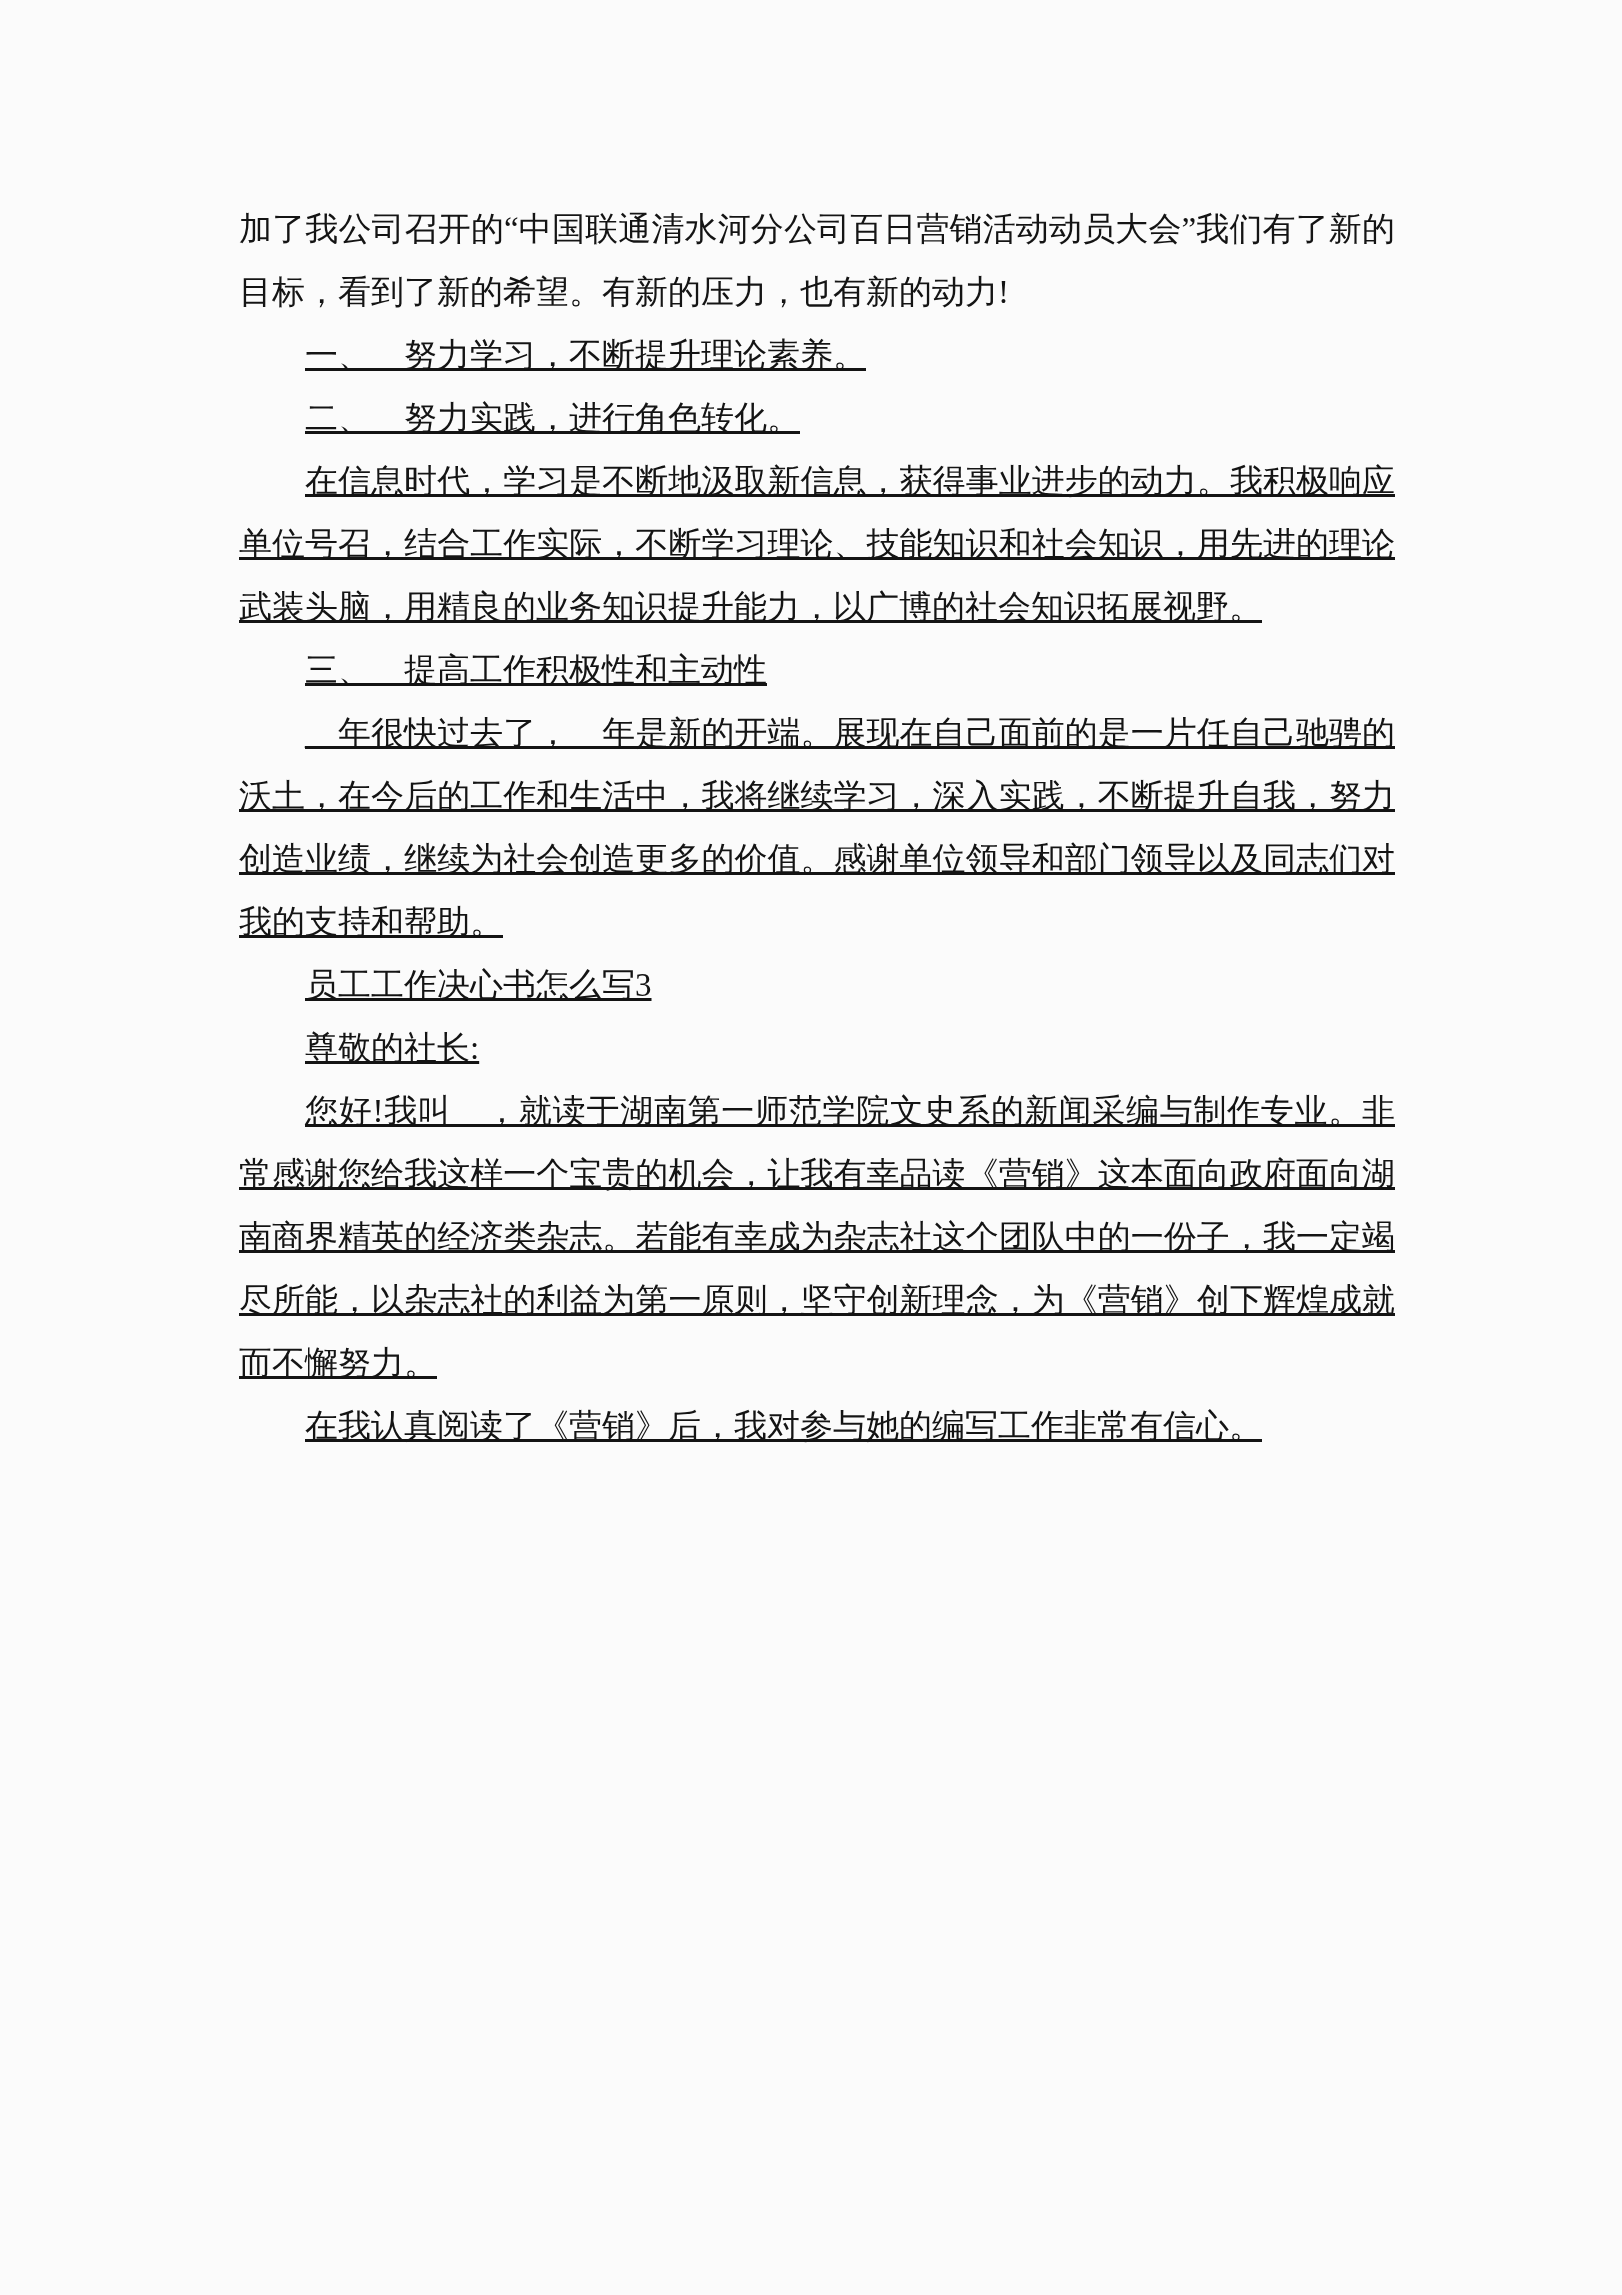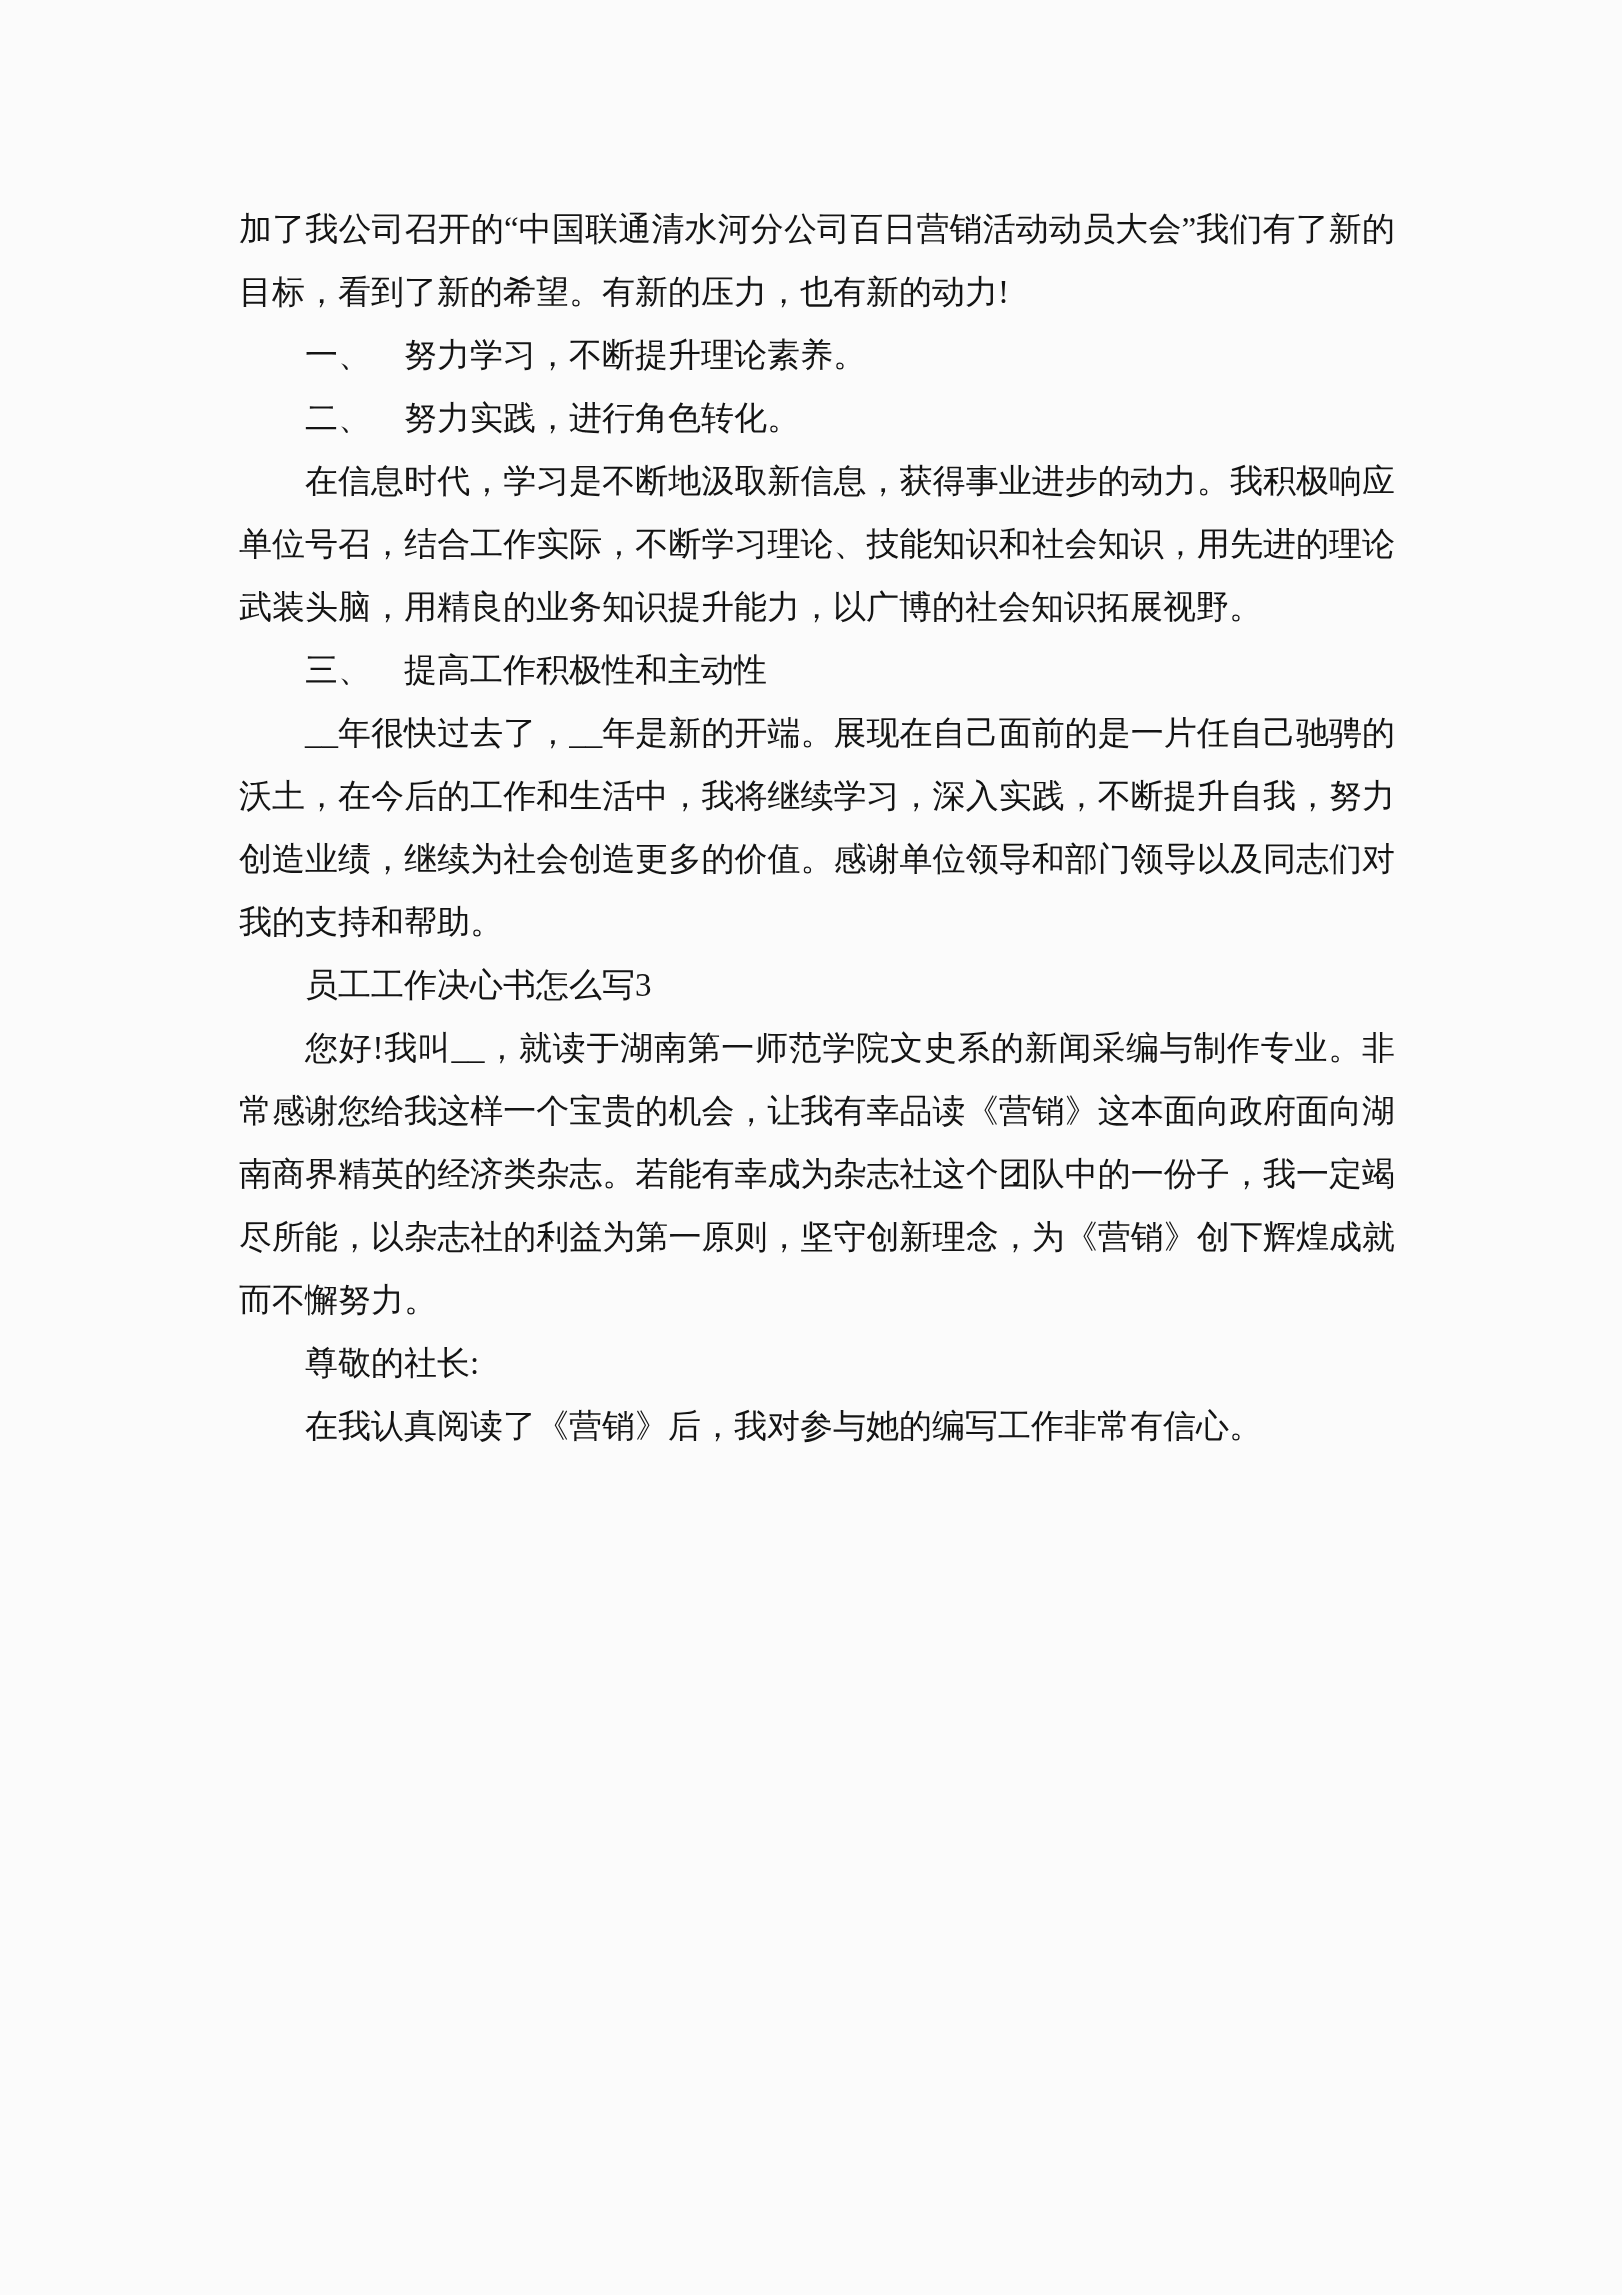--- a/index.html
+++ b/index.html
@@ -28,32 +28,33 @@
     letter-spacing: 0;
     word-break: normal;
   }
   .para {
     margin: 0;
     padding: 0;
     text-indent: 0;
   }
   .para.indent {
     text-indent: 2em;
+    text-decoration: underline;
   }
 </style>
 </head>
 <body>
 
 <div class="page">
   <div class="text-block" id="document-body">
       <p class="para">加了我公司召开的“中国联通清水河分公司百日营销活动动员大会”我们有了新的目标，看到了新的希望。有新的压力，也有新的动力!</p>
       <p class="para indent">一、　努力学习，不断提升理论素养。</p>
       <p class="para indent">二、　努力实践，进行角色转化。</p>
       <p class="para indent">在信息时代，学习是不断地汲取新信息，获得事业进步的动力。我积极响应单位号召，结合工作实际，不断学习理论、技能知识和社会知识，用先进的理论武装头脑，用精良的业务知识提升能力，以广博的社会知识拓展视野。</p>
       <p class="para indent">三、　提高工作积极性和主动性</p>
       <p class="para indent">__年很快过去了，__年是新的开端。展现在自己面前的是一片任自己驰骋的沃土，在今后的工作和生活中，我将继续学习，深入实践，不断提升自我，努力创造业绩，继续为社会创造更多的价值。感谢单位领导和部门领导以及同志们对我的支持和帮助。</p>
       <p class="para indent">员工工作决心书怎么写3</p>
+      <p class="para indent">尊敬的社长:</p>
       <p class="para indent">您好!我叫__，就读于湖南第一师范学院文史系的新闻采编与制作专业。非常感谢您给我这样一个宝贵的机会，让我有幸品读《营销》这本面向政府面向湖南商界精英的经济类杂志。若能有幸成为杂志社这个团队中的一份子，我一定竭尽所能，以杂志社的利益为第一原则，坚守创新理念，为《营销》创下辉煌成就而不懈努力。</p>
-      <p class="para indent">尊敬的社长:</p>
       <p class="para indent">在我认真阅读了《营销》后，我对参与她的编写工作非常有信心。</p>
     </div>
 </div>
 
 
 </body></html>

